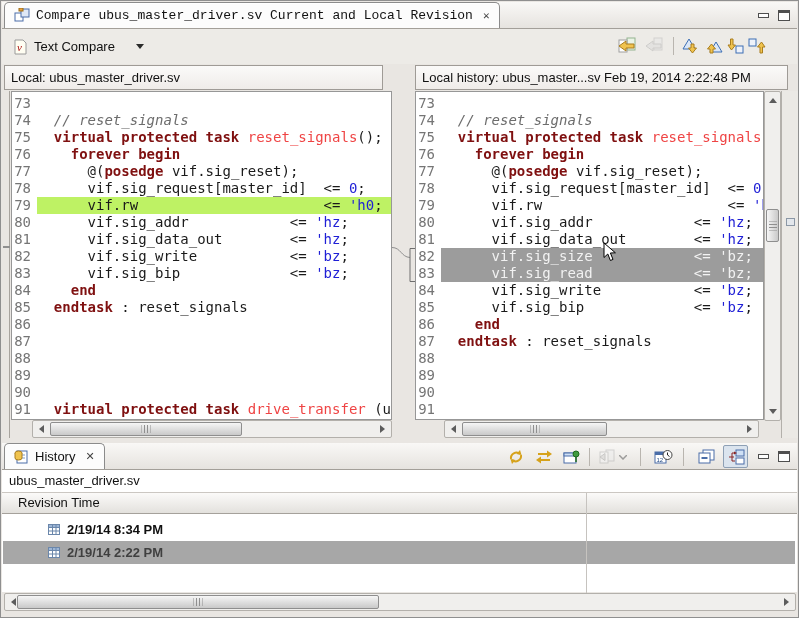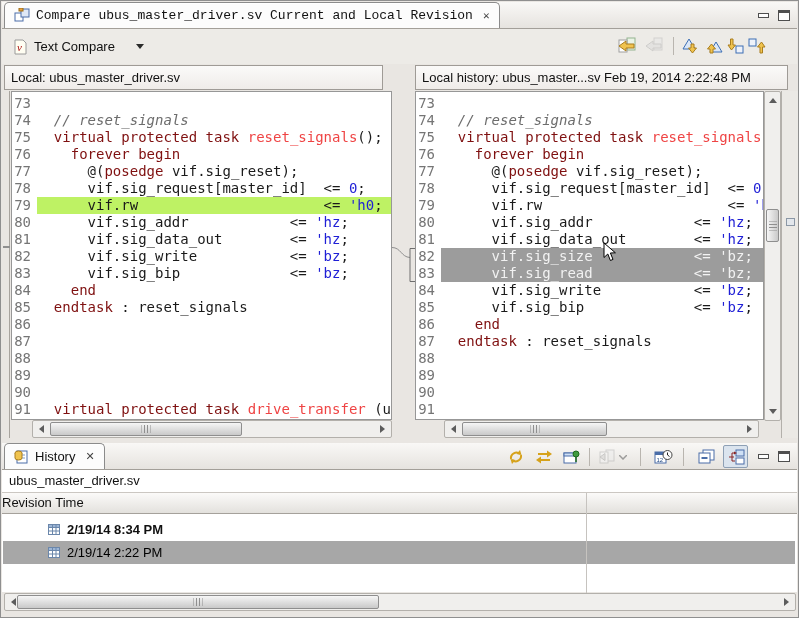--- a/index.html
+++ b/index.html
@@ -26,21 +26,21 @@
   .phead{position:absolute;top:64px;height:25px;background:linear-gradient(#fbfaf9,#efece9);
     border:1px solid #9f9b96;line-height:23px;padding:0 6px;white-space:nowrap;overflow:hidden;}
   
   .strip{position:absolute;left:2px;top:90px;width:7px;height:347px;background:#e9e6e2;border-right:1px solid #a8a49e;}
   .strip-tick{position:absolute;left:2px;top:245px;width:7px;height:2px;background:#8f8f8f;}
   .pane{position:absolute;top:90px;height:329px;background:#fff;border:1px solid #979797;overflow:hidden;padding-top:3px;}
   .cl{display:flex;height:17px;line-height:17px;font-family:"DejaVu Sans Mono",monospace;font-size:14px;white-space:pre;}
   .ln{flex:none;width:25px;text-align:right;padding-right:6px;color:#757575;}
   .ct{flex:1;min-width:0;}
   .seg.pl{color:#1a1a1a}
-  .seg.kw{color:#7f1010;font-weight:normal}
+  .seg.kw{color:#7f1010;font-weight:bold}
   .seg.fn{color:#ef4444}
   .seg.num{color:#1f1fd6}
   .seg.cm{color:#6d6d6d;font-style:italic}
   .cl.hl-cur .ct{background:#bef264;}
   .cl.hl-ins .ct{background:#9c9c9c;}
   .cl.hl-ins .seg{color:#f2f2f2 !important;font-weight:normal;}
   .gutter{position:absolute;left:391px;top:90px;width:23px;height:329px;}
   
   .hsb{position:absolute;height:18px;background:#f0efed;border:1px solid #b3b0ab;border-radius:2px;}
   .vsb{position:absolute;width:17px;background:#f0efed;border:1px solid #b3b0ab;border-radius:2px;}
@@ -55,27 +55,27 @@
   .tri.l{border-right:5px solid #5c5c5c;margin-right:2px;}
   .tri.r{border-left:5px solid #5c5c5c;margin-left:2px;}
   .tri.u{border-bottom:5px solid #5c5c5c;margin-bottom:2px;}
   .tri.d{border-top:5px solid #5c5c5c;margin-top:2px;}
   .overview{position:absolute;left:780px;top:90px;width:17px;height:347px;background:#ebe9e5;border-left:1px solid #b3b0ab;}
   .ov-marker{position:absolute;left:4px;top:127px;width:9px;height:8px;border:1px solid #8b97a5;background:#e3e7ec;}
   
   .hfile{position:absolute;left:1px;top:469px;width:795px;height:23px;background:#fff;
     border-bottom:1px solid #cbc7c2;line-height:22px;padding-left:7px;}
   .hheader{position:absolute;left:1px;top:492px;width:795px;height:21px;
-    background:linear-gradient(#fbfaf9,#e3e1dd);border-bottom:1px solid #a5a19b;line-height:20px;padding-left:0;}
+    background:linear-gradient(#fbfaf9,#e3e1dd);border-bottom:1px solid #a5a19b;line-height:20px;padding-left:16px;}
   .coldiv{position:absolute;left:585px;top:492px;width:1px;height:100px;background:#c6c3bf;}
   .hlist{position:absolute;left:1px;top:513px;width:795px;height:78px;background:#fff;}
   .hrow{position:absolute;left:1px;width:792px;height:23px;display:flex;align-items:center;padding-left:20px;}
   .hrow .ricon{margin-left:25px;}
   .hrow .rlabel{margin-left:7px;}
-  .hrow.sel{background:#a7a7a7;color:#000000;}
+  .hrow.sel{background:#a7a7a7;color:#404040;font-weight:bold;}
   .hrow.b .rlabel{font-weight:bold;}
   .pressedbtn{border:1px solid #8ea0b5;background:#dbe4ee;border-radius:2px;}
   .cursor{position:absolute;left:602px;top:241px;z-index:50;}
 </style>
 </head>
 <body>
 
 <div class="screen">
 
   <div class="tabbar" style="top:1px;height:27px;font-family:Liberation Mono, monospace;">

